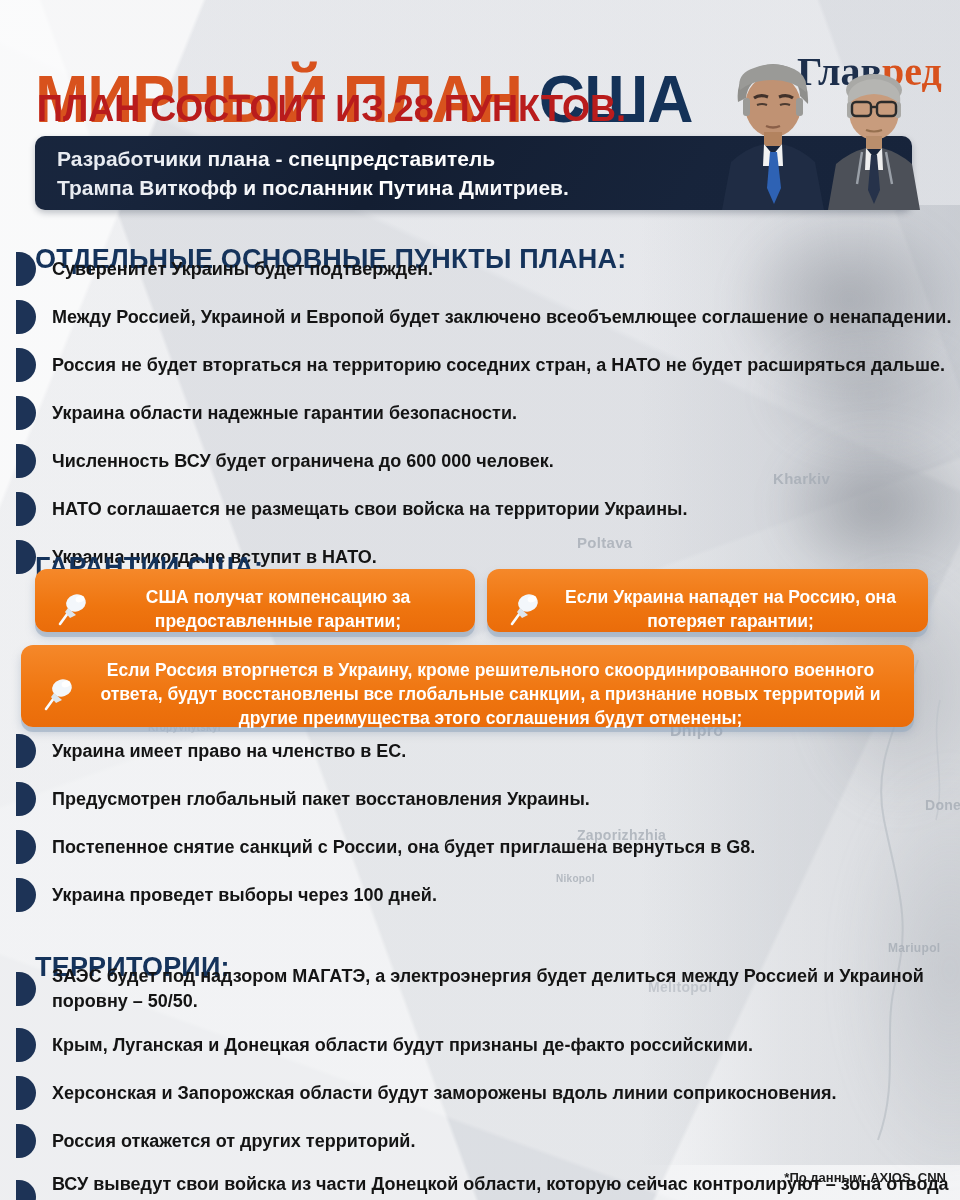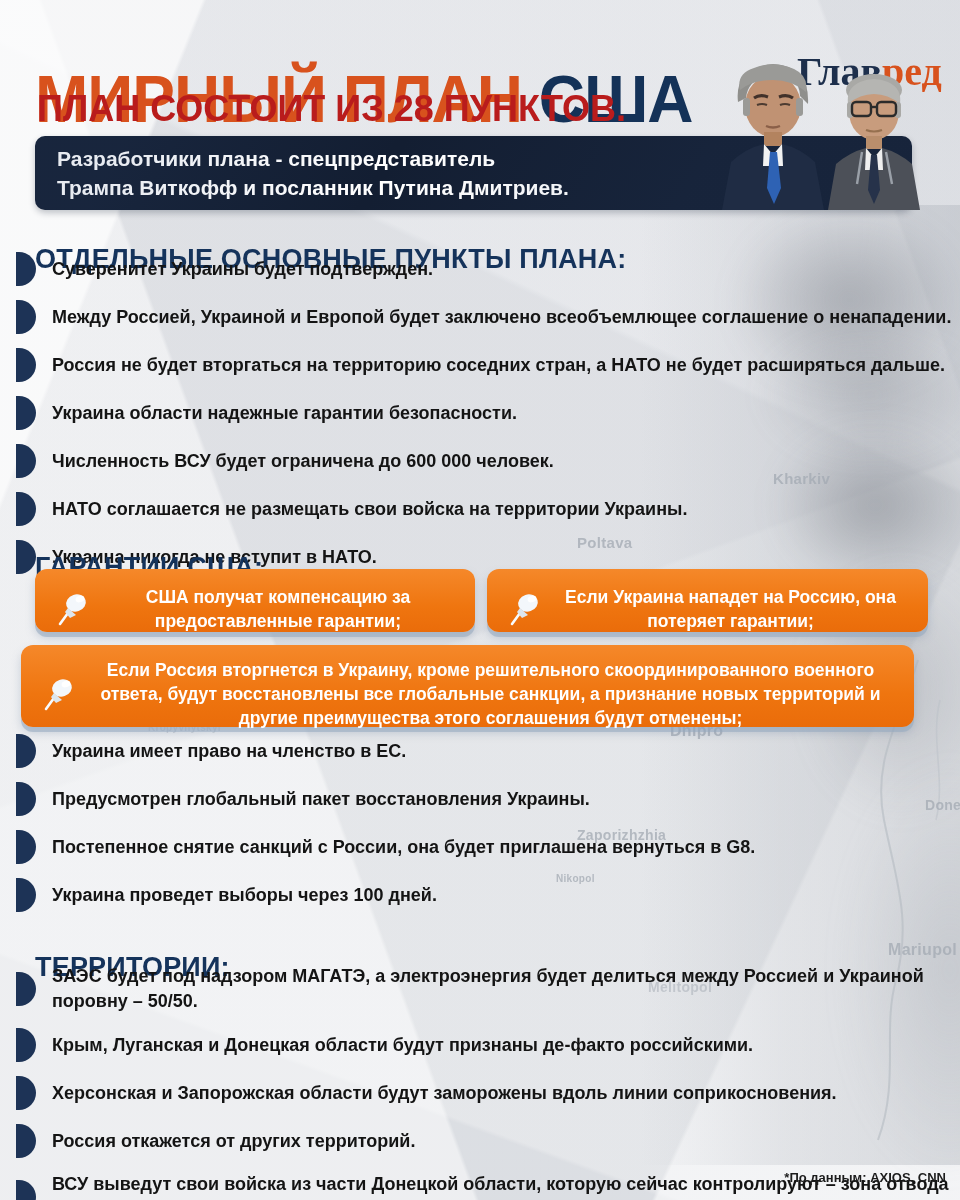--- a/index.html
+++ b/index.html
@@ -27,21 +27,21 @@
   .blob-body{left:800px;top:560px;width:200px;height:260px;background:radial-gradient(closest-side, rgba(120,125,134,.26), rgba(120,125,134,0));}
   .blob-mapE{left:840px;top:760px;width:220px;height:420px;background:radial-gradient(closest-side, rgba(160,165,173,.30), rgba(160,165,173,0));}
   .map-line{position:absolute;left:0;top:0;pointer-events:none;}
   .map-label{position:absolute;color:#a3aab3;font-weight:700;letter-spacing:.3px;opacity:.75;}
   .ml-kharkiv{left:773px;top:470px;font-size:15px;}
   .ml-poltava{left:577px;top:534px;font-size:15px;}
   .ml-krop{left:148px;top:722px;font-size:10px;opacity:.4;}
   .ml-dnipro{left:638px;top:722px;font-size:16px;margin-left:32px;}
   .ml-zap{left:577px;top:827px;font-size:14px;}
   .ml-nik{left:556px;top:873px;font-size:10px;}
-  .ml-mar{left:888px;top:941px;font-size:16px;}
+  .ml-mar{left:888px;top:941px;font-size:12px;}
   .ml-mel{left:648px;top:979px;font-size:14px;opacity:.5;}
   .ml-done{left:925px;top:797px;font-size:14px;}
 
   
   .title{position:absolute;left:35px;top:18px;font-size:64px;font-weight:800;letter-spacing:-1px;white-space:nowrap;transform:scaleY(1.04);transform-origin:left top;}
   .t-orange{color:#d8521d;}
   .t-navy{color:#143258;}
   .subtitle{position:absolute;left:37px;top:88px;font-size:36px;font-weight:800;color:#b91c1c;letter-spacing:0;}
   .logo{position:absolute;left:797px;top:24px;font-family:"Liberation Serif","DejaVu Serif",serif;font-size:40px;font-weight:700;color:#1d2f4c;white-space:nowrap;margin-top:24px;}
   .logo .accent{color:#d8521d;}

